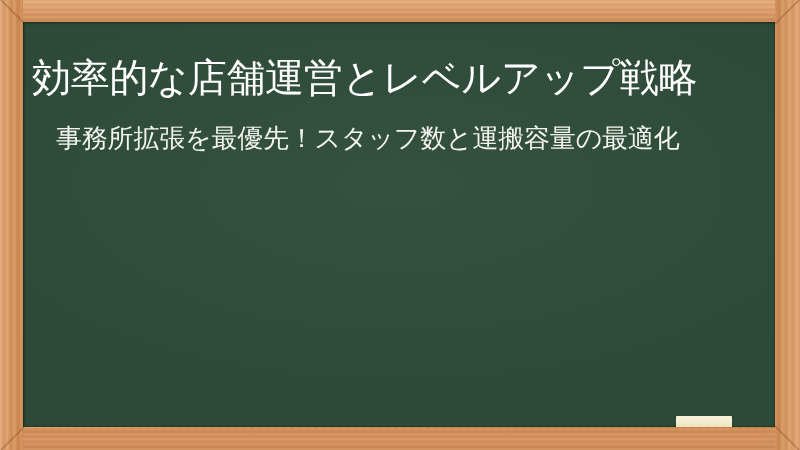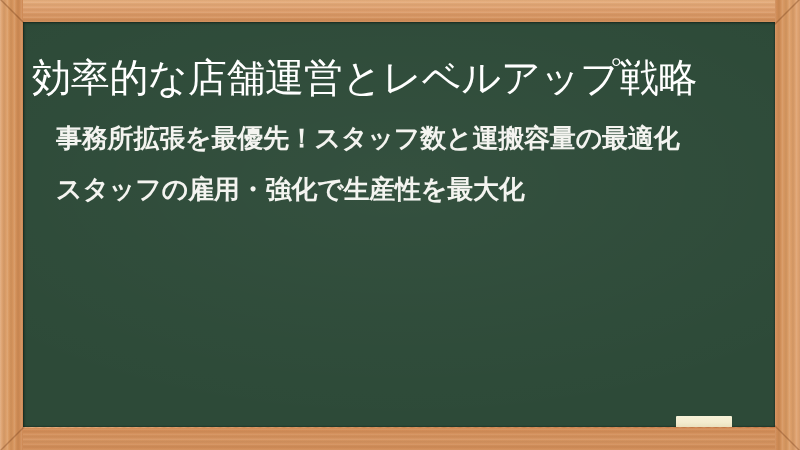--- a/index.html
+++ b/index.html
@@ -154,21 +154,21 @@
     width: 700px;
     margin: 0;
     padding: 0;
     list-style: none;
   }
 
   .bullet {
     color: #f4f4f0;
     font-size: 26px;
     line-height: 33px;
-    font-weight: 700;
+    font-weight: 400;
     margin: 0 0 18px 0;
     letter-spacing: -0.2px;
     text-indent: 0;
   }
 
   .bullet:last-child {
     margin-bottom: 0;
   }
 
   
@@ -216,21 +216,20 @@
     </div>
   </div>
 
   <div class="board">
     <div class="board-inner">
 
       <h1 class="title">効率的な店舗運営とレベルアップ戦略</h1>
 
       <ul class="bullets">
         <li class="bullet">事務所拡張を最優先！スタッフ数と運搬容量の最適化</li>
-        <li class="bullet">スタッフの雇用・強化で生産性を最大化</li>
       </ul>
 
       <div class="chalk"></div>
 
     </div>
   </div>
 
 </div>
 
 </body></html>

